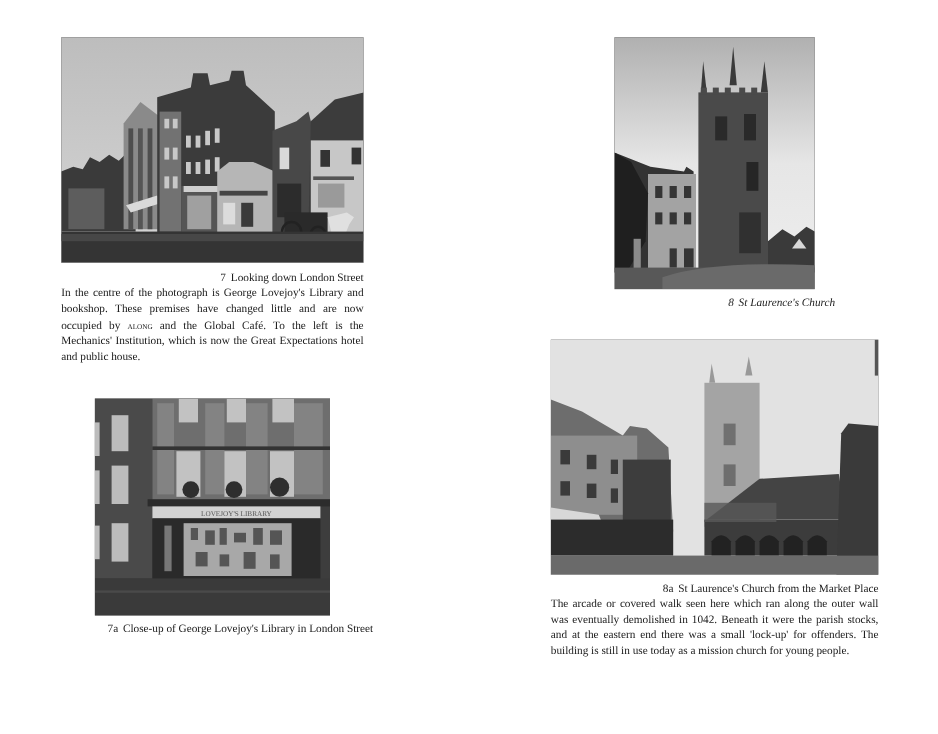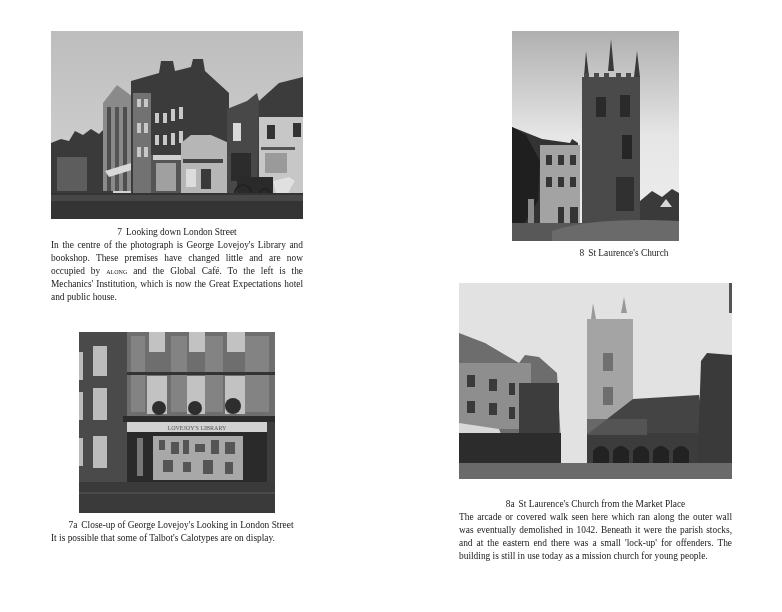--- a/index.html
+++ b/index.html
@@ -1,21 +1,21 @@
 <!DOCTYPE html>
 <html><head>
 <meta charset="utf-8">
 <style>
   html, body { margin: 0; padding: 0; background: #ffffff; }
   body { width: 782px; height: 612px; position: relative; overflow: hidden;
          font-family: "Liberation Serif", "DejaVu Serif", serif; color: #1a1a1a; }
   .photo { position: absolute; overflow: hidden; background: #6b6b6b; }
   .photo svg { width: 100%; height: 100%; display: block; }
   .caption { position: absolute; font-size: 9.4px; line-height: 13px; text-align: justify; }
-  .caption .title { display: block; text-align: center; }
+  .caption .title { display: block; text-align: right; }
   .caption .num { margin-right: 4px; }
   .caption .body { display: block; }
   .sc { font-variant: small-caps; font-size: 0.9em; }
 </style>
 </head>
 <body>
 
 <div class="photo" style="left:51px; top:31px; width:252px; height:188px;">
   <svg viewBox="0 0 252 188" preserveAspectRatio="none">
     <defs>
@@ -145,22 +145,21 @@
         <rect x="146" y="130" width="8" height="12"></rect>
     </g>
     <rect x="58" y="106" width="6" height="38" fill="#777"></rect>
 
     <rect x="0" y="150" width="196" height="31" fill="#3a3a3a"></rect>
     <rect x="0" y="160" width="196" height="2" fill="#4a4a4a"></rect>
   </svg>
 </div>
 
 <div class="caption" style="left:51px; top:519px; width:260px;">
-  <span class="title"><span class="num">7a</span><span>Close-up of George Lovejoy's Looking in London Street</span></span>
-  <span class="body" style="text-align:left;">It is possible that some of Talbot's Calotypes are on display.</span>
+  <span class="title"><span class="num">7a</span><span>Close-up of George Lovejoy's Library in London Street</span></span>
 </div>
 
 <div class="photo" style="left:512px; top:31px; width:167px; height:210px;">
   <svg viewBox="0 0 167 210" preserveAspectRatio="none">
     <defs>
       <linearGradient id="sky8" x1="0" y1="0" x2="0" y2="1">
         <stop offset="0" stop-color="#b0b0b0"></stop>
           <stop offset="0.5" stop-color="#e6e6e6"></stop>
           <stop offset="1" stop-color="#eeeeee"></stop>
       </linearGradient>
@@ -200,21 +199,21 @@
     <rect x="16" y="168" width="6" height="36" fill="#8a8a8a"></rect>
 
     <path d="M128 170 L140 160 L150 166 L160 158 L167 162 L167 196 L128 196 Z" fill="#3a3a3a"></path>
     <polygon points="148,176 154,168 160,176" fill="#d8d8d8"></polygon>
 
     <rect x="0" y="192" width="167" height="18" fill="#585858"></rect>
     <path d="M40 200 Q80 186 167 190 L167 210 L40 210 Z" fill="#6a6a6a"></path>
   </svg>
 </div>
 
-<div class="caption" style="left:524px; top:247px; width:200px;">
+<div class="caption" style="left:496px; top:247px; width:200px;font-style:italic;">
   <span class="title"><span class="num">8</span><span>St Laurence's Church</span></span>
 </div>
 
 <div class="photo" style="left:459px; top:283px; width:273px; height:196px;">
   <svg viewBox="0 0 273 196" preserveAspectRatio="none">
     <rect width="273" height="196" fill="#e2e2e2"></rect>
 
     <path d="M0 50 L26 60 L60 80 L66 72 L80 74 L98 90 L102 160 L0 160 Z" fill="#6d6d6d"></path>
     <rect x="0" y="80" width="72" height="66" fill="#8e8e8e"></rect>
     <g fill="#3a3a3a">
@@ -246,16 +245,16 @@
     </g>
     <rect x="128" y="136" width="60" height="16" fill="#595959" opacity="0.8"></rect>
 
     <path d="M242 78 L248 70 L273 72 L273 196 L238 196 Z" fill="#3a3a3a"></path>
     <rect x="270" y="0" width="3" height="30" fill="#555"></rect>
 
     <rect x="0" y="180" width="273" height="16" fill="#6a6a6a"></rect>
   </svg>
 </div>
 
-<div class="caption" style="left:459px; top:485px; width:273px;margin-top:13px;">
+<div class="caption" style="left:459px; top:485px; width:273px;">
   <span class="title"><span class="num">8a</span><span>St Laurence's Church from the Market Place</span></span>
   <span class="body">The arcade or covered walk seen here which ran along the outer wall was eventually demolished in 1042. Beneath it were the parish stocks, and at the eastern end there was a small 'lock-up' for offenders. The building is still in use today as a mission church for young people.</span>
 </div>
 
 </body></html>

